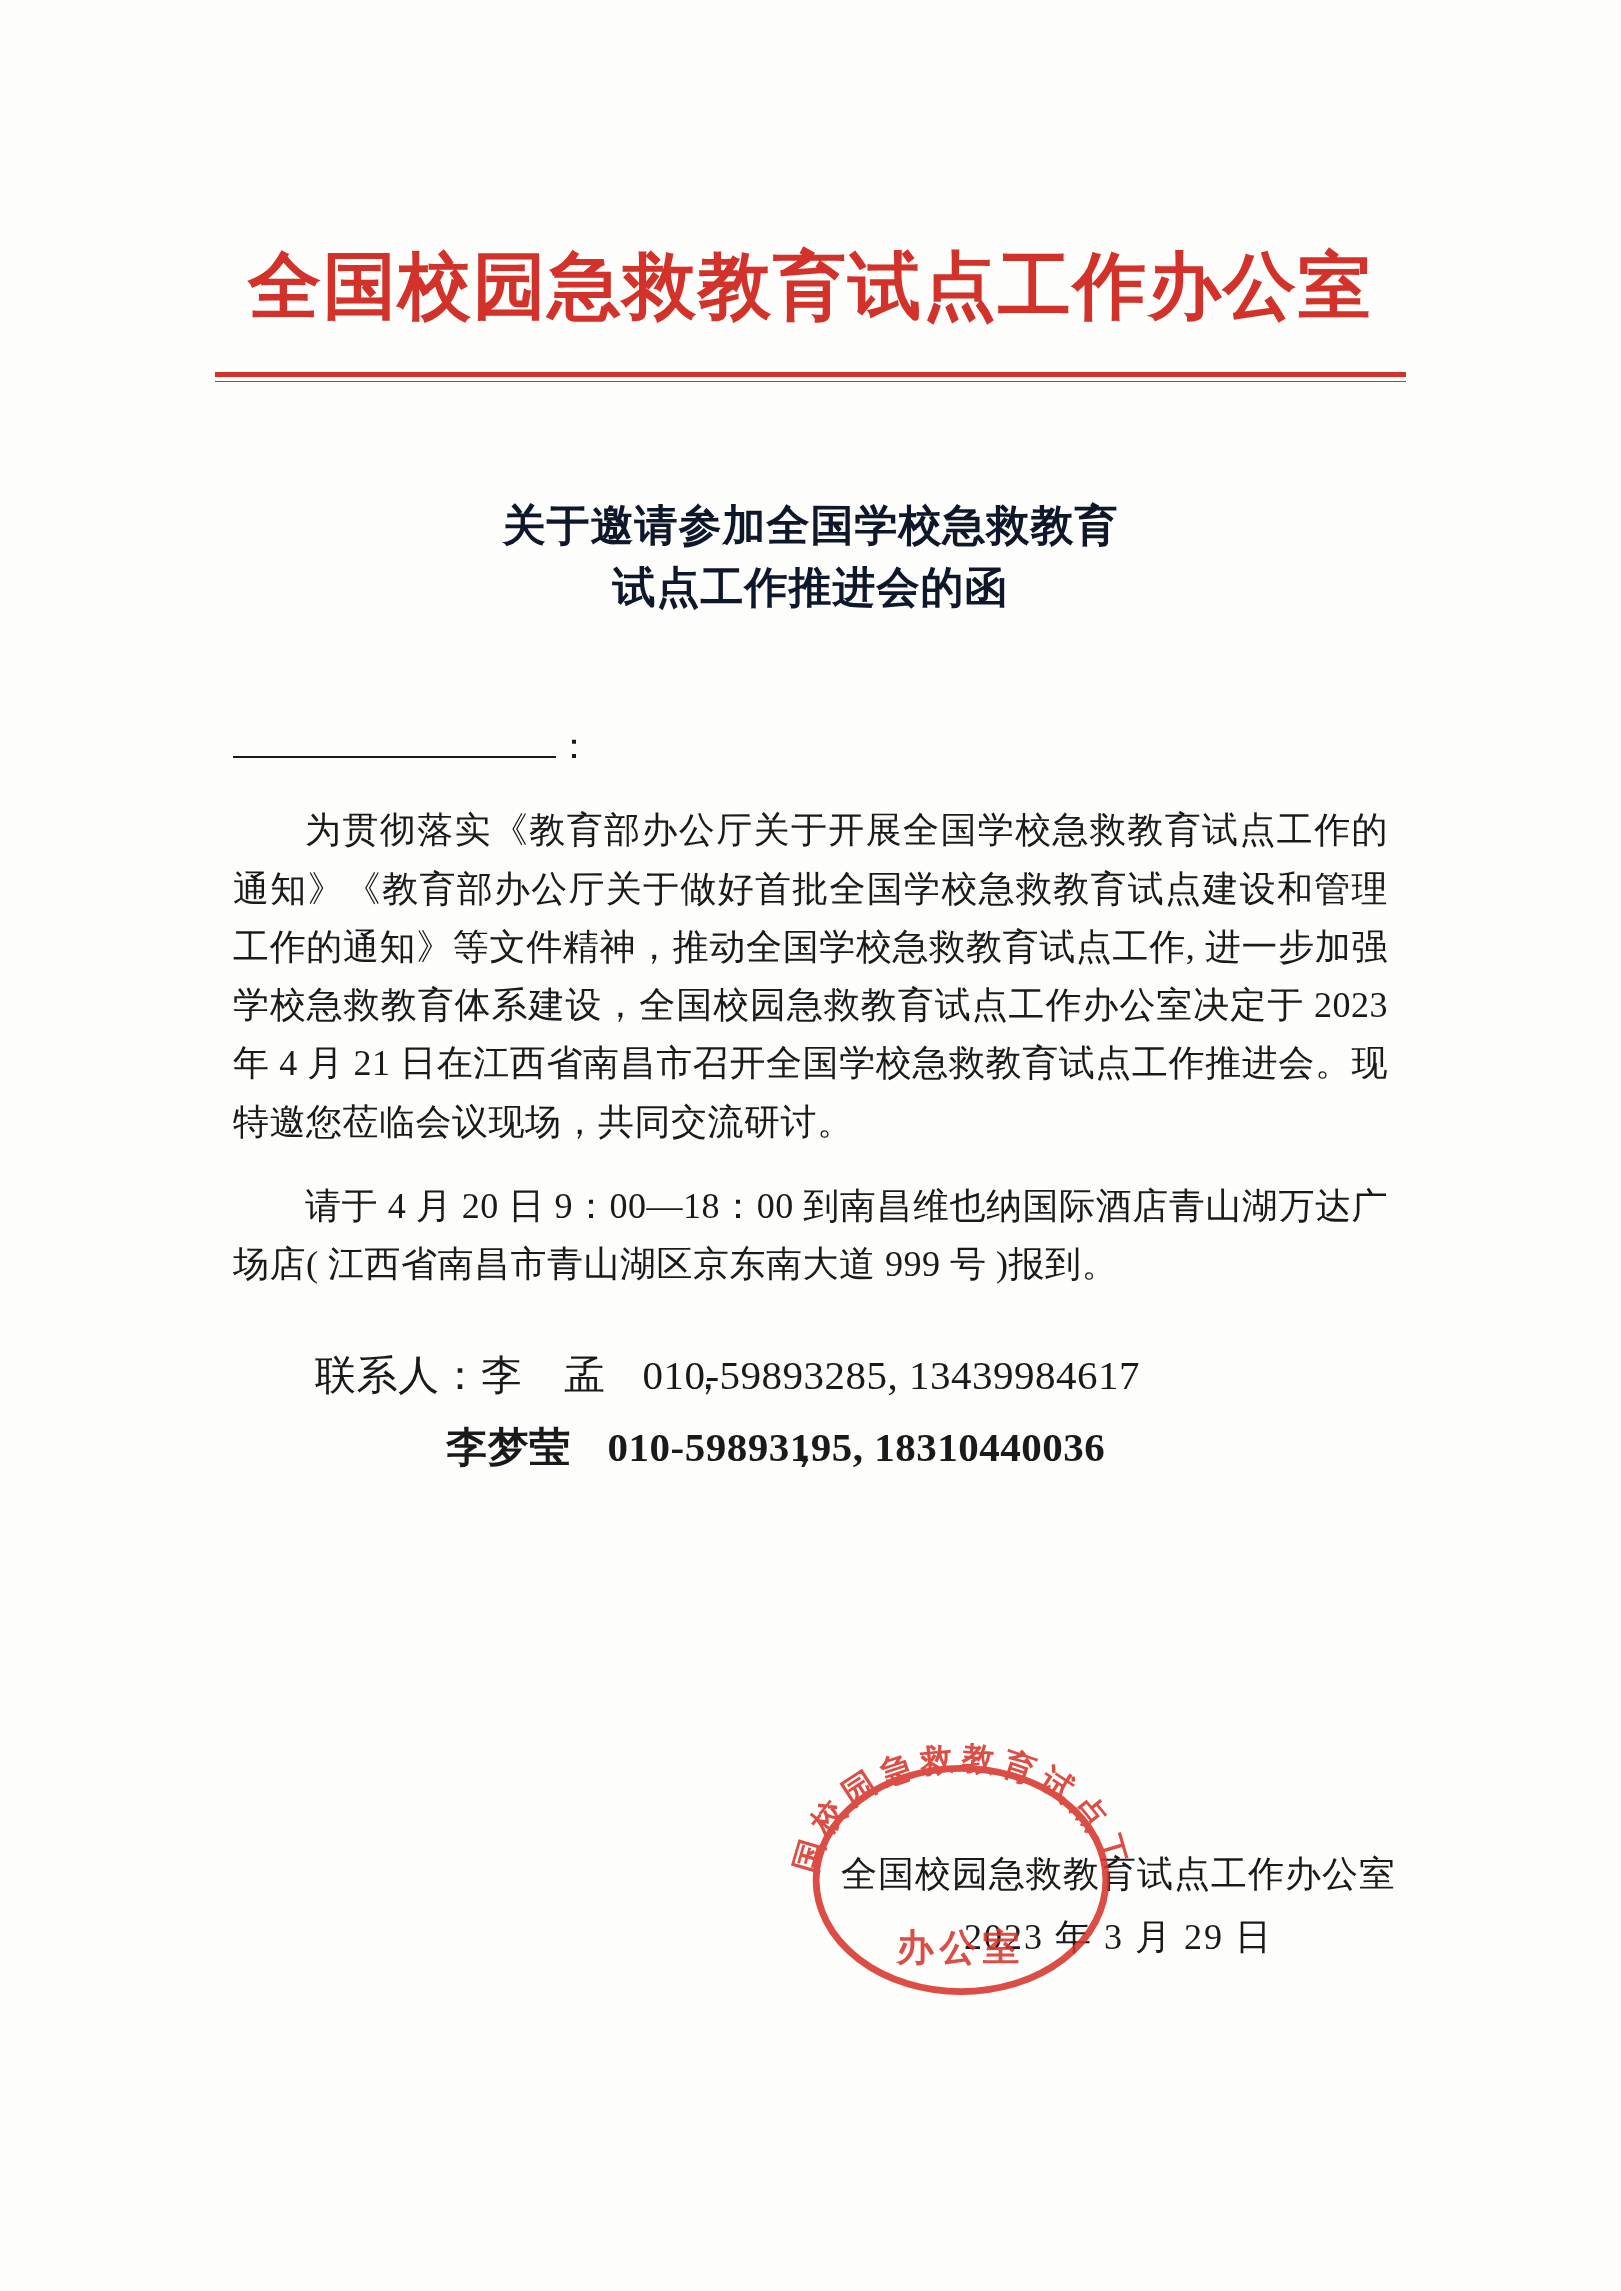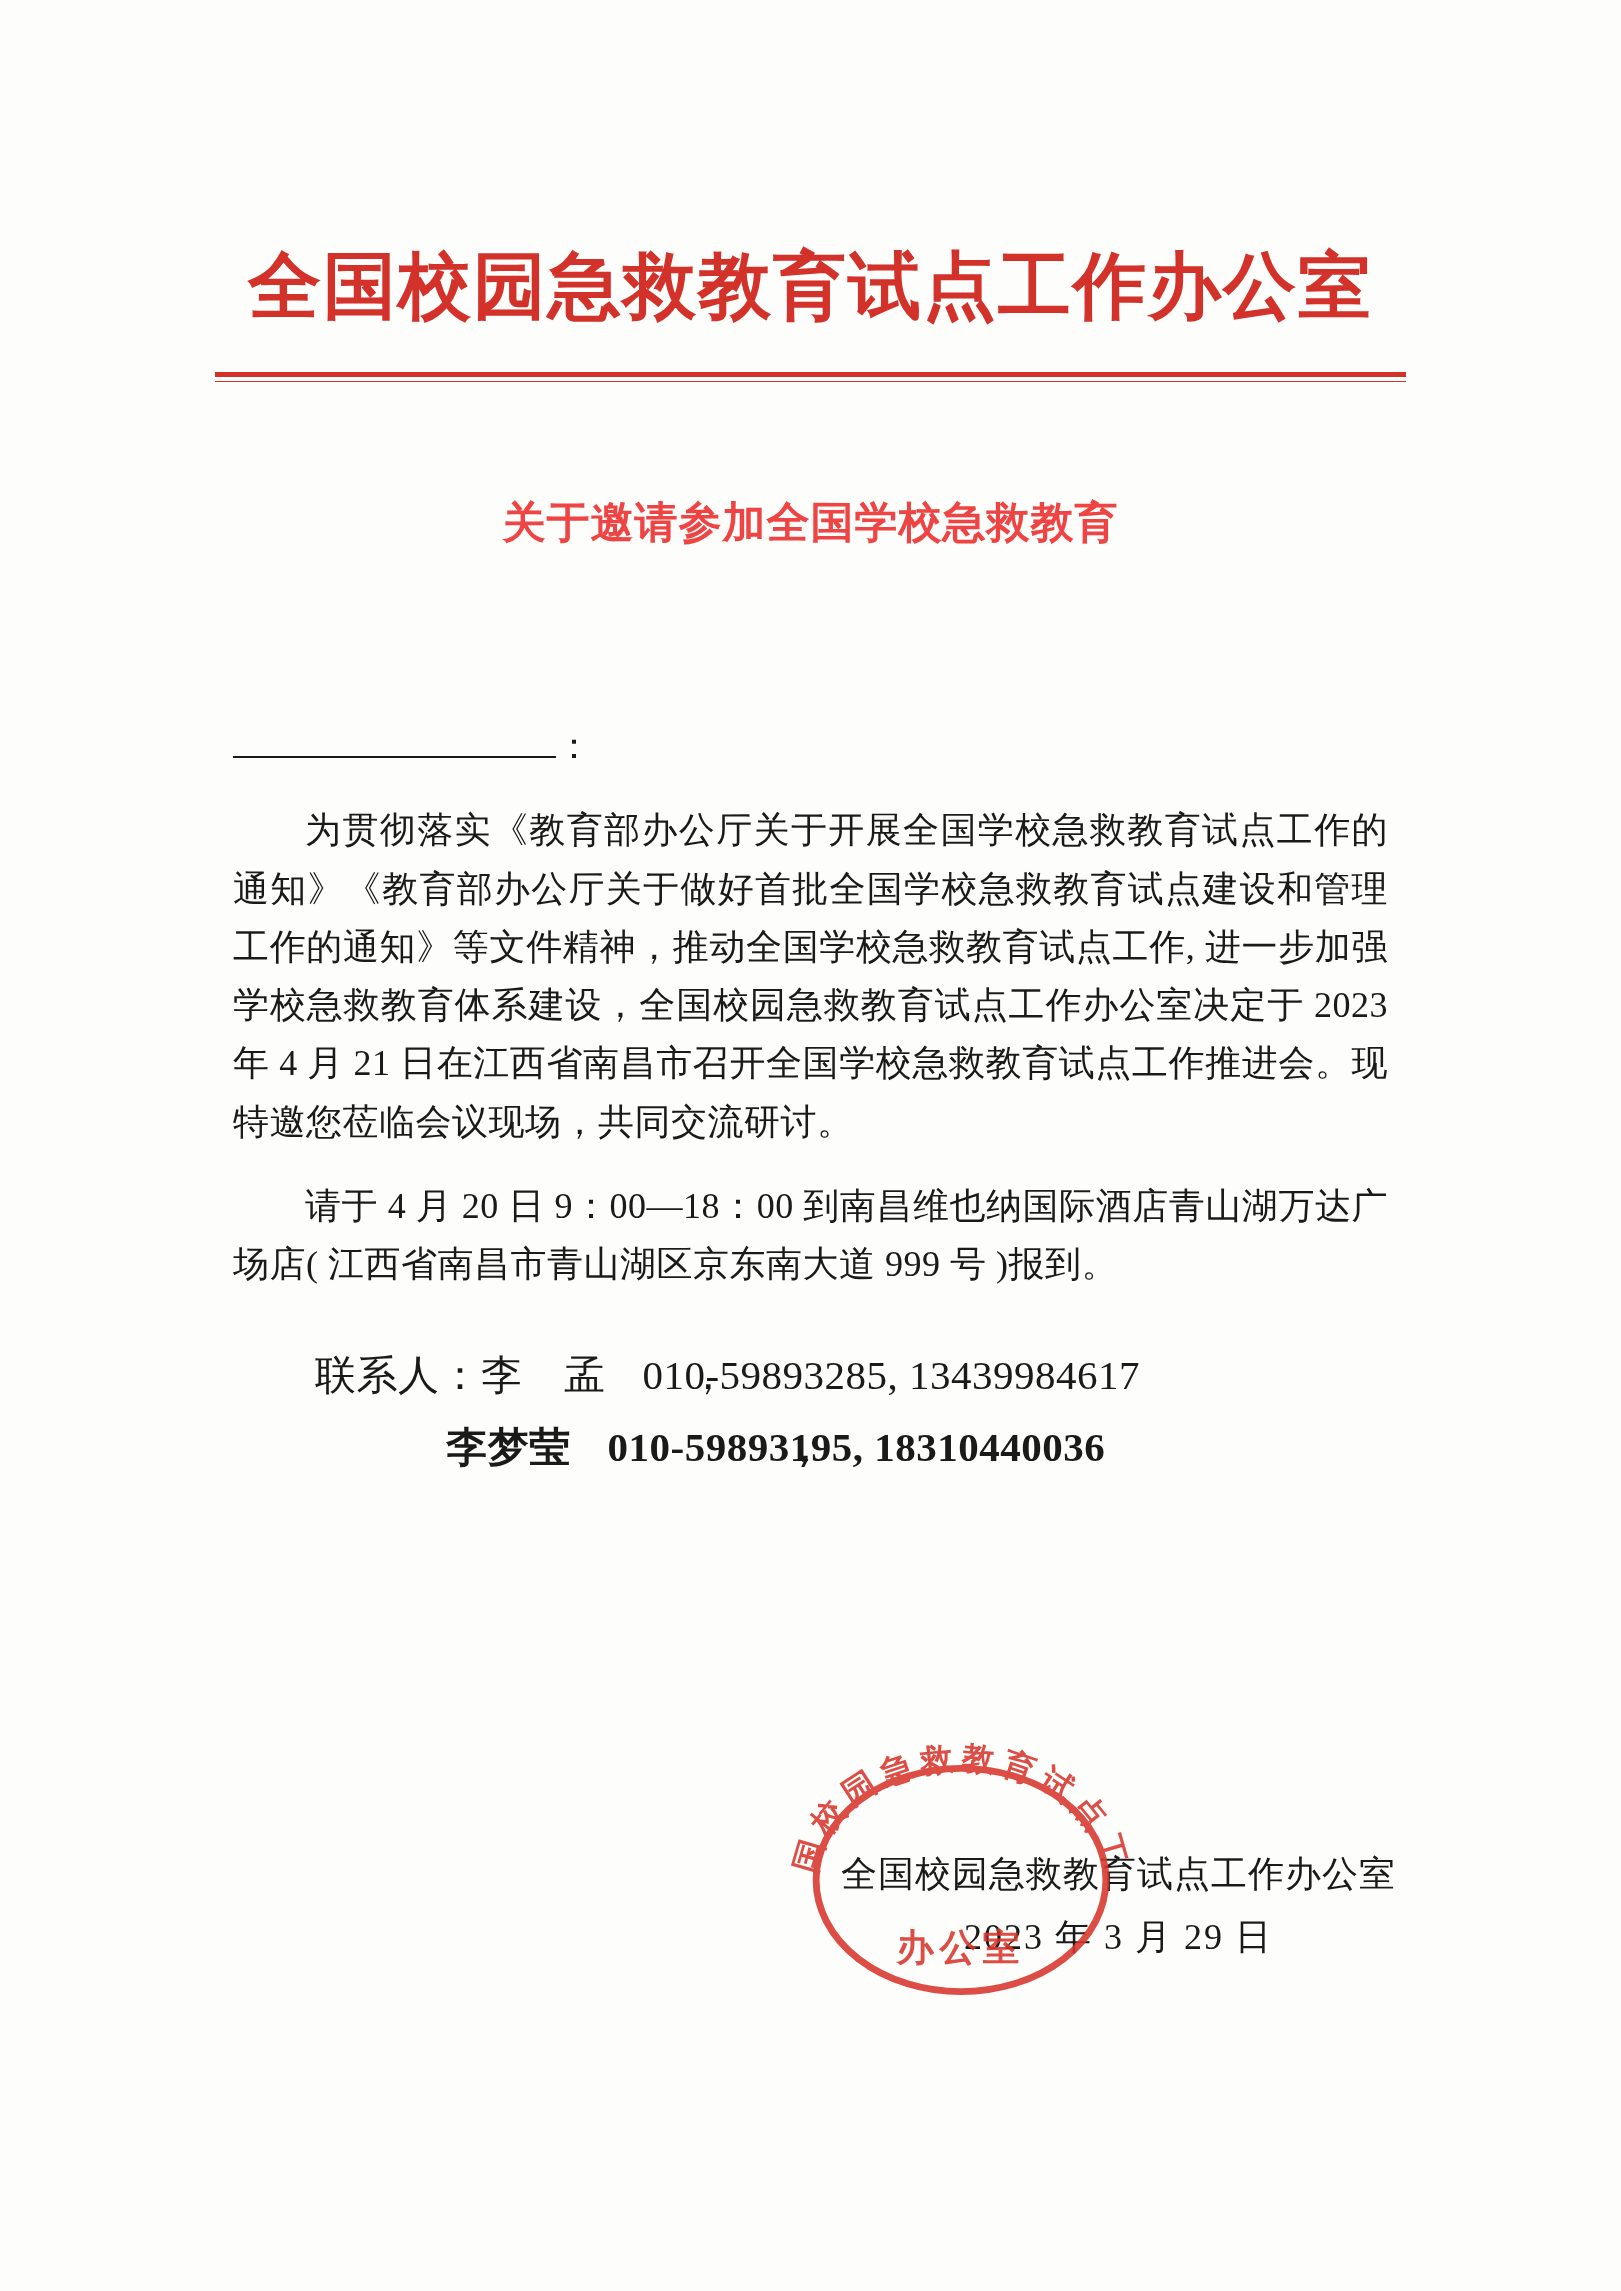--- a/index.html
+++ b/index.html
@@ -53,25 +53,25 @@
     background: #d2322a;
   }
 
   
   .doc-title {
     position: absolute;
     left: 0;
     right: 0;
     top: 495px;
     text-align: center;
-    font-family: Liberation Mono, monospace;
+    font-family: Liberation Serif, serif;
     font-weight: bold;
     font-size: 43px;
     line-height: 1.45;
-    color: #ef4444;
+    color: #0f172a;
     letter-spacing: 1px;
   }
 
   
   .body-area {
     position: absolute;
     left: 233px;
     right: 233px;
     top: 725px;
   }
@@ -151,20 +151,21 @@
 <div class="page">
 
   <div class="letterhead">
     <div class="letterhead-title">全国校园急救教育试点工作办公室</div>
     <div class="letterhead-rule"></div>
     <div class="letterhead-rule-thin"></div>
   </div>
 
   <div class="doc-title">
     <div>关于邀请参加全国学校急救教育</div>
+    <div>试点工作推进会的函</div>
   </div>
 
   <div class="body-area">
 
     <div class="salutation">
       <span class="blank-line"></span><span>：</span>
     </div>
 
     <p class="para">为贯彻落实《教育部办公厅关于开展全国学校急救教育试点工作的通知》《教育部办公厅关于做好首批全国学校急救教育试点建设和管理工作的通知》等文件精神，推动全国学校急救教育试点工作, 进一步加强学校急救教育体系建设，全国校园急救教育试点工作办公室决定于 2023 年 4 月 21 日在江西省南昌市召开全国学校急救教育试点工作推进会。现特邀您莅临会议现场，共同交流研讨。</p>
     <p class="para">请于 4 月 20 日 9：00—18：00 到南昌维也纳国际酒店青山湖万达广场店( 江西省南昌市青山湖区京东南大道 999 号 )报到。</p>

